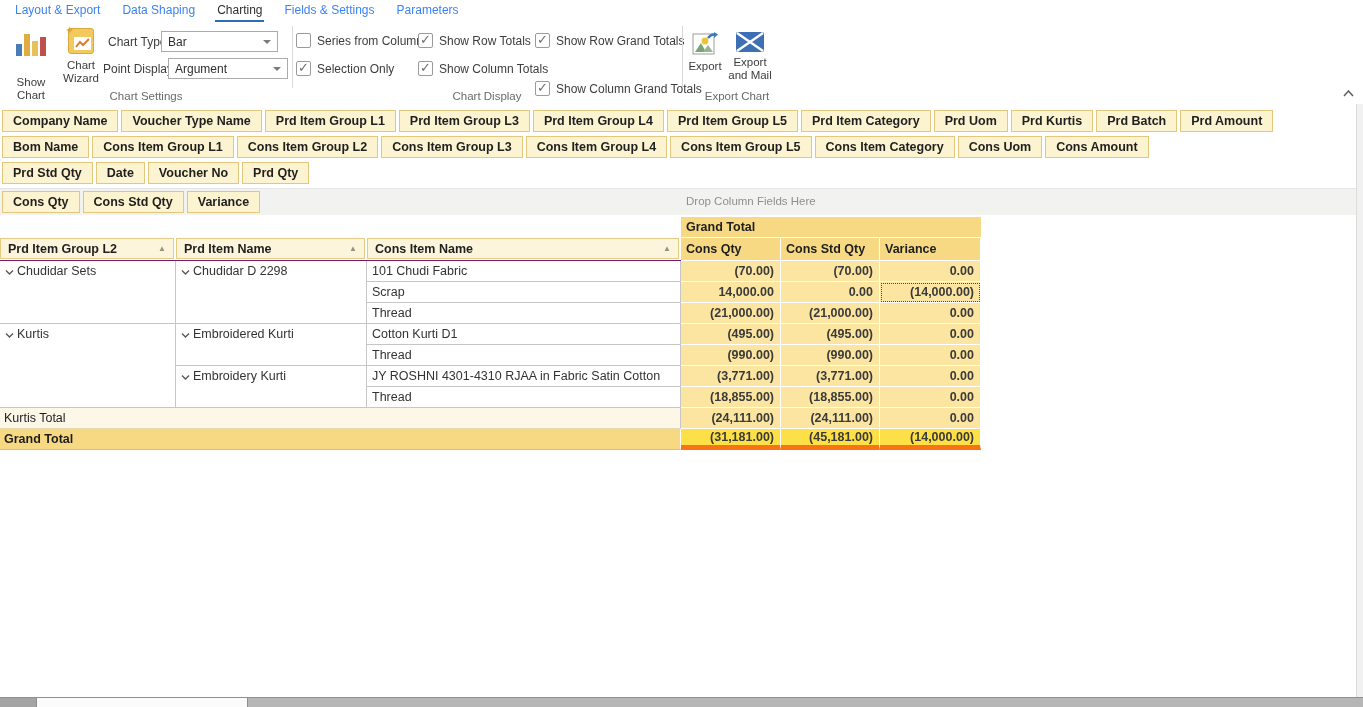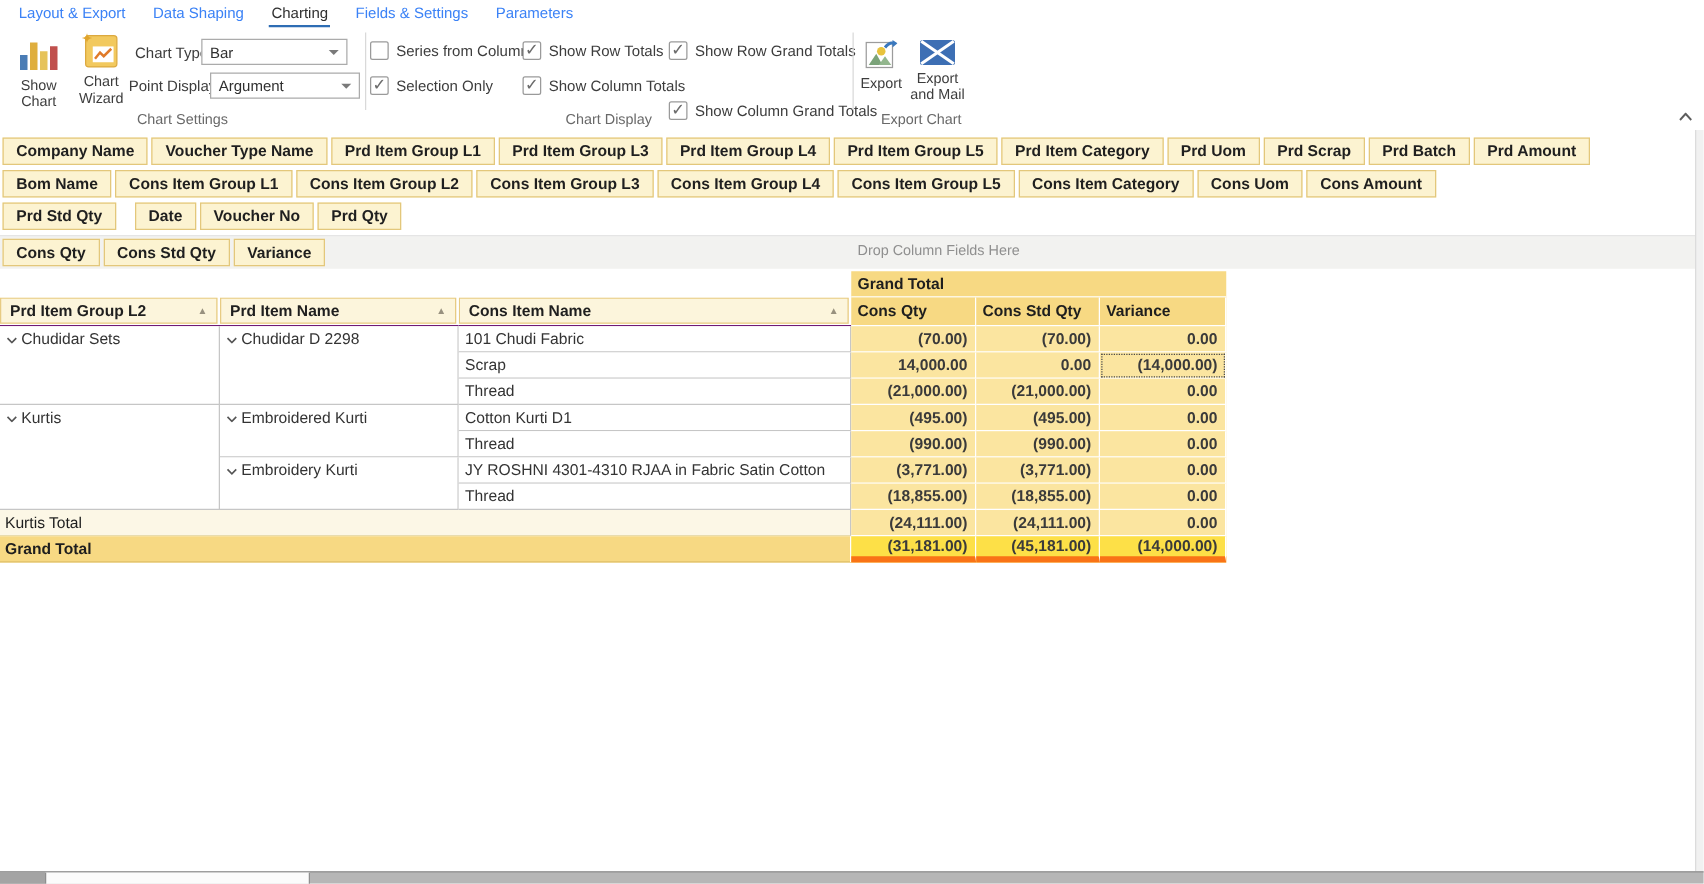--- a/index.html
+++ b/index.html
@@ -119,21 +119,21 @@
 
   <div class="ribbon">
 
     <div class="bigbtn" style="left:4px; top:8px; width:54px;">
       <span class="barsicon">
         <i style="height:12px;background:#4a7cb5"></i>
           <i style="height:22px;background:#dfae3e"></i>
           <i style="height:15px;background:#e6c35a"></i>
           <i style="height:19px;background:#c0504d"></i>
       </span>
-      <span class="cap" style="margin-top:4px;">Show Chart</span>
+      <span class="cap" style="margin-top:18px;">Show Chart</span>
     </div>
 
     <div class="bigbtn" style="left:60px; top:6px; width:42px;">
       <span class="wizicon" style="display:inline-block;">
         <span class="spark">✦</span>
         <svg width="17" height="13">
             <rect x="0" y="0" width="17" height="13" fill="#fff"></rect>
             <polyline points="2,10 6,5 9,8 15,2" fill="none" stroke="#e07b2a" stroke-width="2"></polyline>
           </svg>
       </span>
@@ -221,38 +221,38 @@
   <div class="fields-area">
     <div class="chips-row" style="top:6px;">
       <div class="chip">Company Name</div>
       <div class="chip">Voucher Type Name</div>
       <div class="chip">Prd Item Group L1</div>
       <div class="chip">Prd Item Group L3</div>
       <div class="chip">Prd Item Group L4</div>
       <div class="chip">Prd Item Group L5</div>
       <div class="chip">Prd Item Category</div>
       <div class="chip">Prd Uom</div>
-      <div class="chip">Prd Scrap</div>
+      <div class="chip">Prd Kurtis</div>
       <div class="chip">Prd Batch</div>
       <div class="chip">Prd Amount</div>
     </div>
     <div class="chips-row" style="top:32px;">
       <div class="chip">Bom Name</div>
       <div class="chip">Cons Item Group L1</div>
       <div class="chip">Cons Item Group L2</div>
       <div class="chip">Cons Item Group L3</div>
       <div class="chip">Cons Item Group L4</div>
       <div class="chip">Cons Item Group L5</div>
       <div class="chip">Cons Item Category</div>
       <div class="chip">Cons Uom</div>
       <div class="chip">Cons Amount</div>
     </div>
     <div class="chips-row" style="top:58px;">
       <div class="chip" style="min-width:75px;">Prd Std Qty</div>
-      <div class="chip" style="min-width:48px;margin-left:12px;">Date</div>
+      <div class="chip" style="min-width:48px;">Date</div>
       <div class="chip">Voucher No</div>
       <div class="chip" style="min-width:64px;">Prd Qty</div>
     </div>
   </div>
 
   <div class="data-band">
     <div class="chips-row">
       <div class="chip">Cons Qty</div>
       <div class="chip">Cons Std Qty</div>
       <div class="chip">Variance</div>

